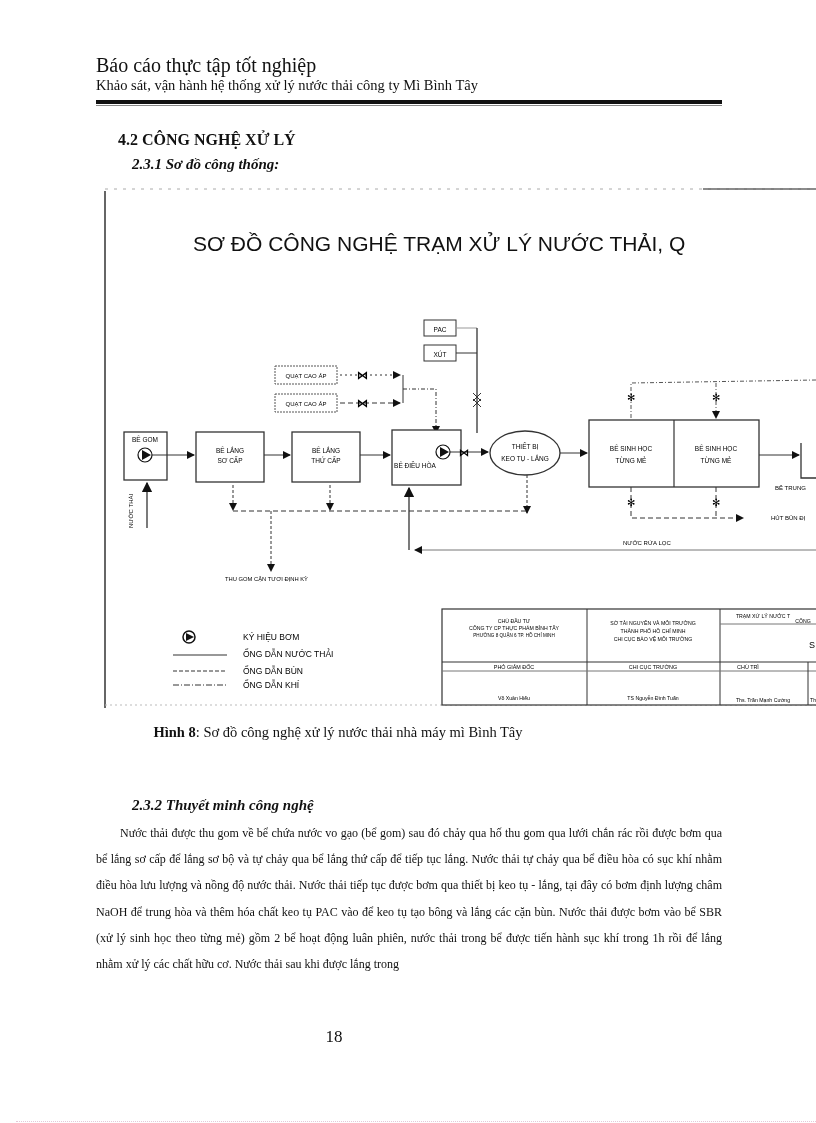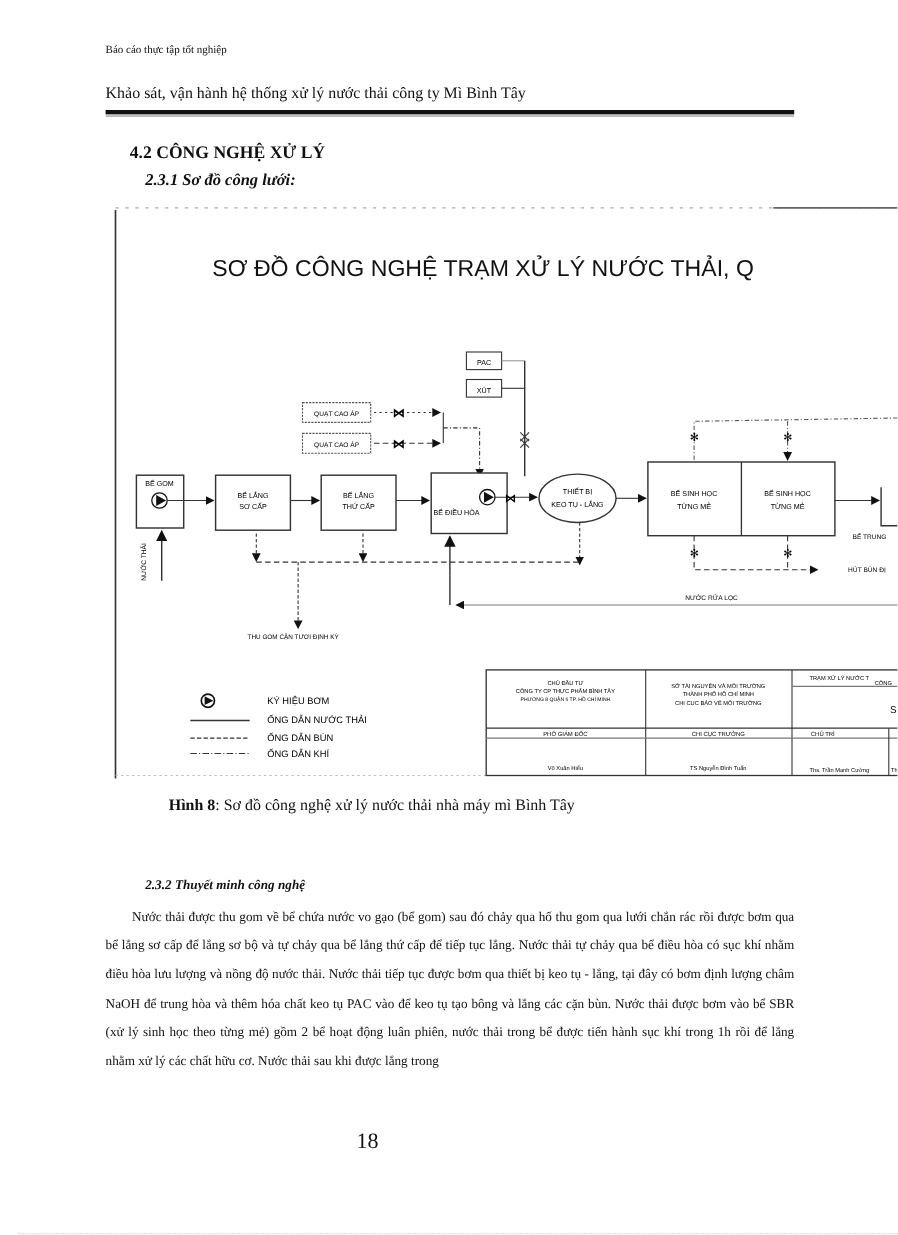--- a/index.html
+++ b/index.html
@@ -1,42 +1,42 @@
 <!DOCTYPE html>
 <html><head>
 <meta charset="utf-8">
 <style>
   html, body { margin:0; padding:0; background:#fff; }
   body { width:816px; height:1123px; position:relative; overflow:hidden; font-family:"Liberation Serif", serif; color:#111; }
-  .hdr1 { position:absolute; left:96px; top:40px; font-size:10px; }
+  .hdr1 { position:absolute; left:96px; top:54px; font-size:20px; }
   .hdr2 { position:absolute; left:96px; top:77px; font-size:14.5px;text-align:right; }
   .hdr-rule { position:absolute; left:96px; top:100px; width:626px; height:4px; background:#111; }
   .hdr-rule2 { position:absolute; left:96px; top:105px; width:626px; height:1px; background:#888; }
   .sec { position:absolute; left:118px; top:131px; font-size:16px; font-weight:bold; }
   .subsec { position:absolute; left:132px; top:156px; font-size:15px; font-weight:bold; font-style:italic; }
   .diagram { position:absolute; left:103px; top:183px; width:713px; height:525px; overflow:hidden; }
   .diagram svg { display:block; }
   .caption { position:absolute; left:0; width:676px; top:724px; text-align:center; font-size:14.5px; }
   .caption b { font-weight:bold; }
-  .subsec2 { position:absolute; left:132px; top:797px; font-size:12px; font-weight:bold; font-style:italic; }
+  .subsec2 { position:absolute; left:132px; top:797px; font-size:15px; font-weight:bold; font-style:italic; }
   .body-text { position:absolute; left:96px; top:820px; width:626px; font-size:12px; line-height:26.2px; text-align:justify; text-indent:24px; }
-  .pagenum { position:absolute; left:0; width:668px; top:1027px; text-align:center; font-size:20px; }
+  .pagenum { position:absolute; left:0; width:668px; top:1027px; text-align:center; font-size:17px; }
   .bottom-dots { position:absolute; left:16px; top:1121px; width:800px; border-top:1px dotted #e6c8d8; }
   .dg { font-family:"Liberation Sans", sans-serif; }
 </style>
 </head>
 <body>
 
 <div class="hdr1">Báo cáo thực tập tốt nghiệp</div>
 <div class="hdr2">Khảo sát, vận hành hệ thống xử lý nước thải công ty Mì Bình Tây</div>
 <div class="hdr-rule"></div>
 <div class="hdr-rule2"></div>
 
 <div class="sec">4.2 CÔNG NGHỆ XỬ LÝ</div>
-<div class="subsec">2.3.1 Sơ đồ công lưới:</div>
+<div class="subsec">2.3.1 Sơ đồ công thống:</div>
 
 <div class="diagram">
   <svg width="713" height="525" viewBox="0 0 713 525" xmlns="http://www.w3.org/2000/svg" class="dg">
     <defs>
       <marker id="ah" markerWidth="8" markerHeight="8" refX="7" refY="4" orient="auto">
         <path d="M0,0 L8,4 L0,8 z" fill="#111"></path>
       </marker>
     </defs>
 
     <line x1="2" y1="8" x2="2" y2="525" stroke="#333" stroke-width="1.5"></line>

